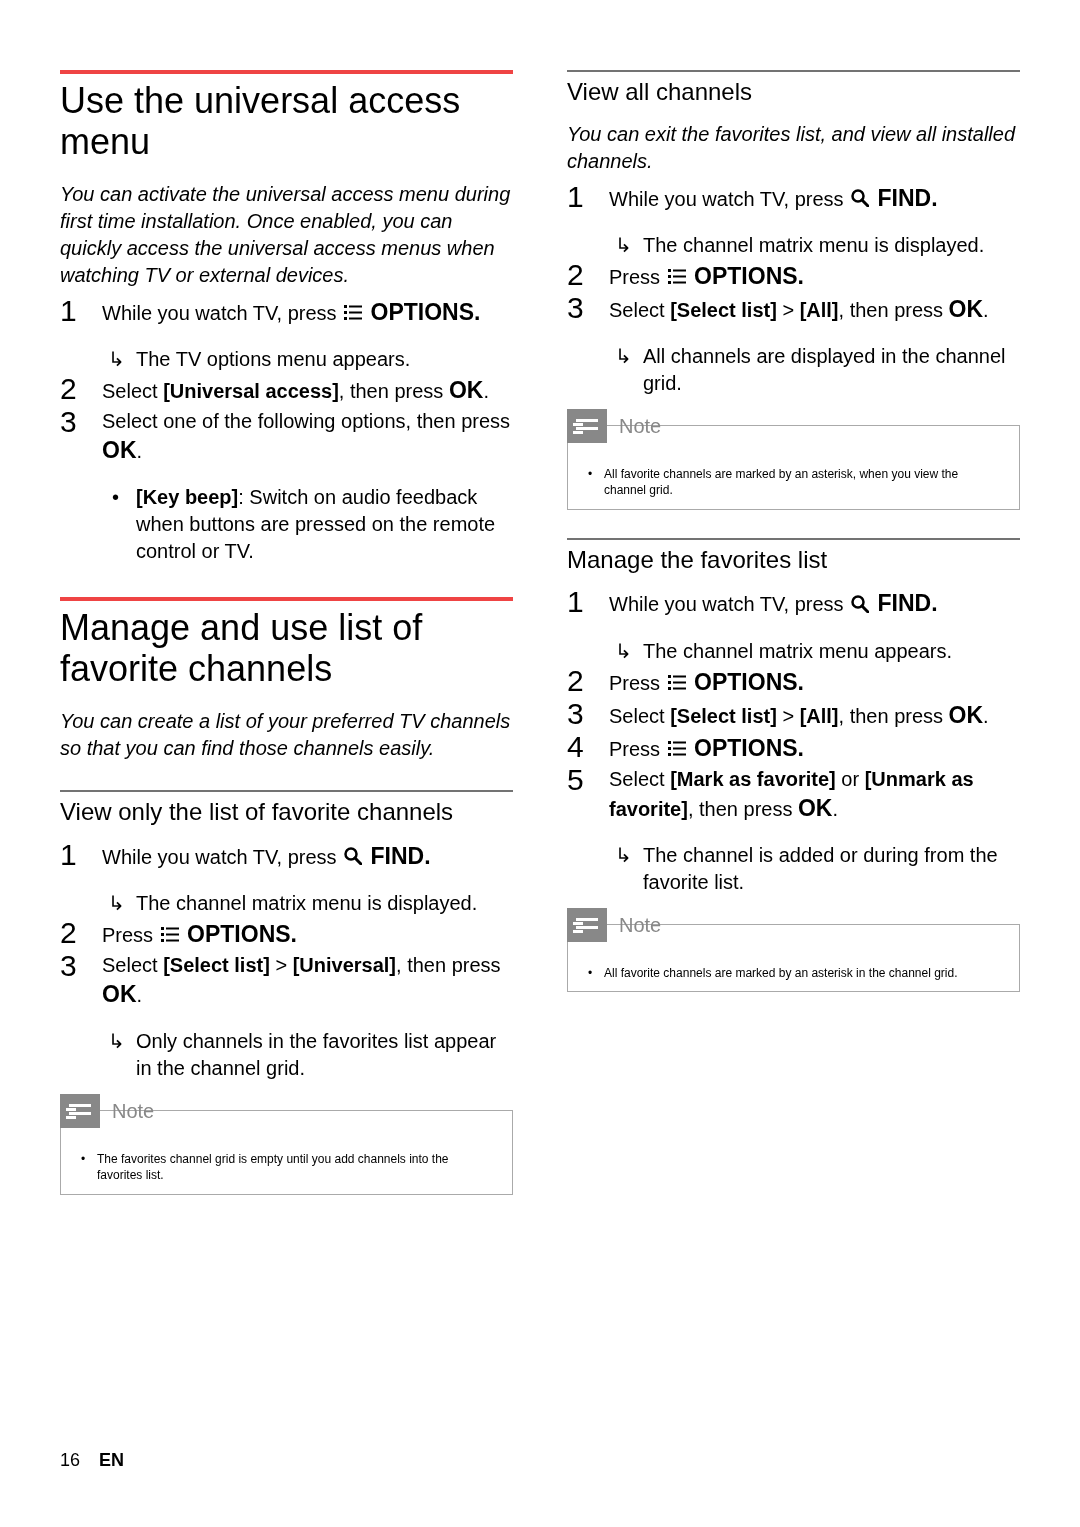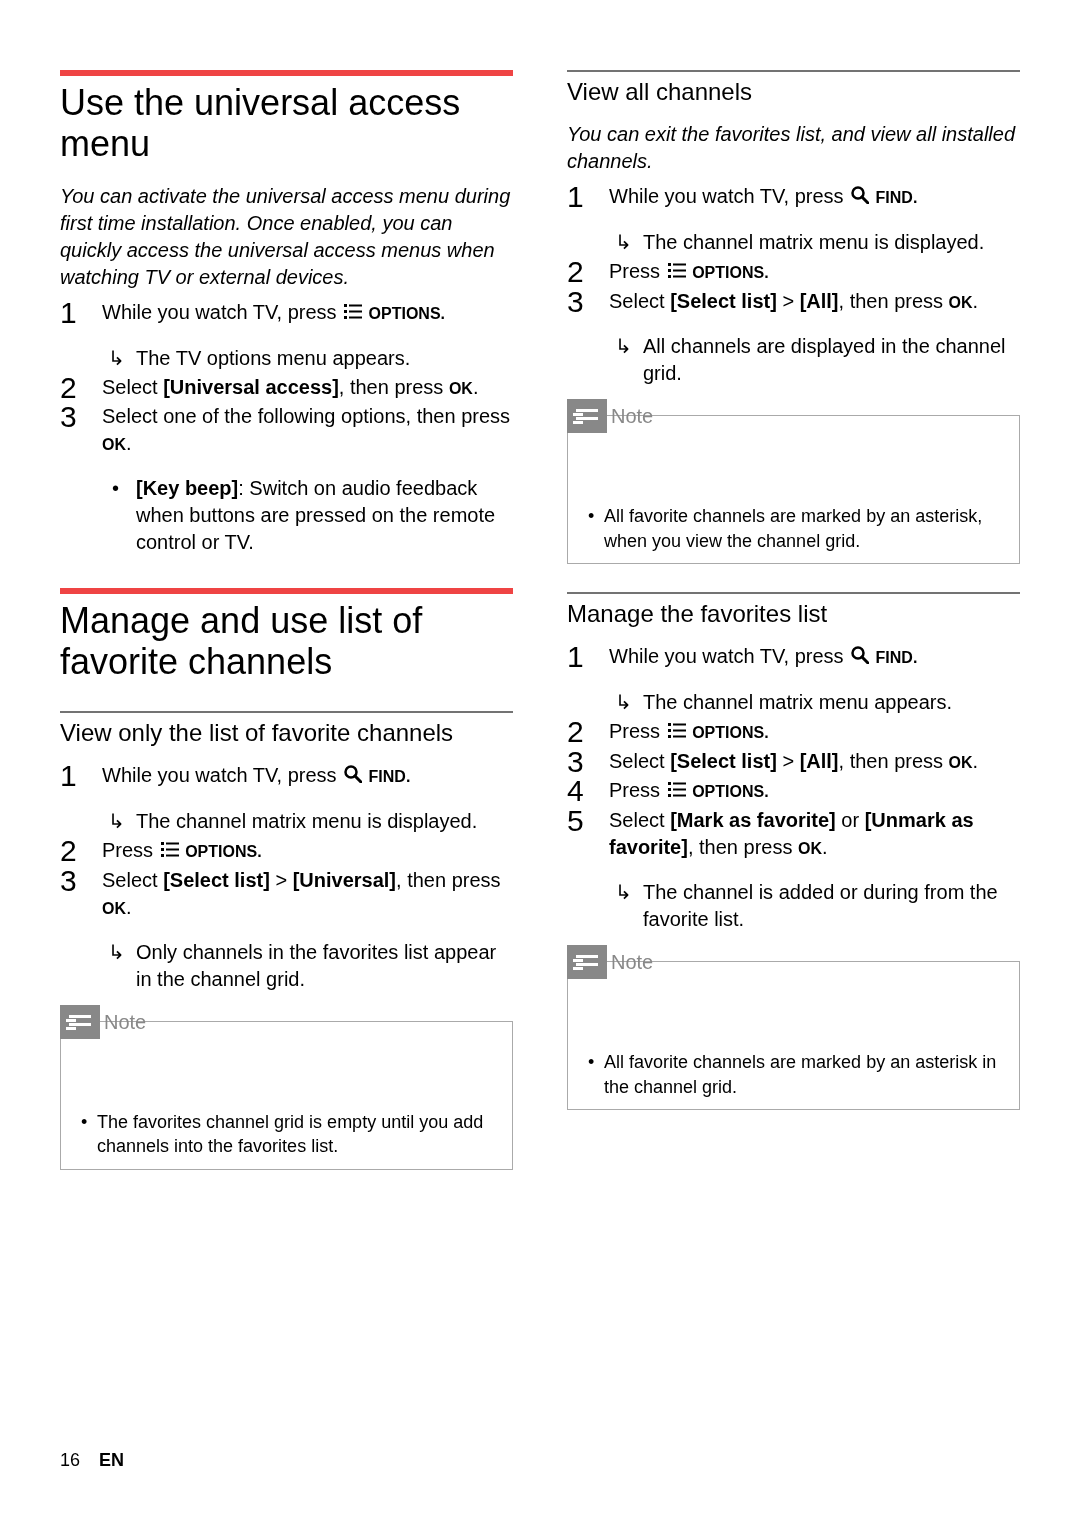--- a/index.html
+++ b/index.html
@@ -18,21 +18,21 @@
       gap: 54px;
     }
     .col {
       flex: 1;
       min-width: 0;
     }
     h1 {
       font-size: 36px;
       font-weight: 400;
       line-height: 1.15;
-      border-top: 6px solid #ef4444;
+      border-top: 4px solid #ef4444;
       padding-top: 6px;
       margin-bottom: 18px;
     }
     h2 {
       font-size: 24px;
       font-weight: 400;
       line-height: 1.2;
       border-top: 2px solid #737373;
       padding-top: 6px;
       margin-bottom: 14px;
@@ -90,58 +90,57 @@
       line-height: 1.35;
     }
     ul.sub.bullet > li::before {
       content: "•";
       position: absolute;
       left: 10px;
       top: 0;
       font-size: 20px;
     }
     .bold { font-weight: 700; }
-    .btn-label { font-family: Arial, Helvetica, sans-serif; font-weight: bold; font-size: 16px; }
+    .btn-label { font-family: Arial, Helvetica, sans-serif; font-weight: bold; font-size: 23px; }
     .icon { display: inline-block; vertical-align: middle; margin: 0 2px; }
     .note-box {
       border: 1px solid #aaa;
       margin-top: 28px;
       position: relative;
       padding: 40px 16px 10px 16px;
     }
     .note-header {
       position: absolute;
       top: -17px;
       left: -1px;
       display: flex;
       align-items: center;
-      gap: 4px;
+      gap: 12px;
     }
     .note-icon-box {
       width: 40px;
       height: 34px;
       background: #888;
       display: flex;
       align-items: center;
       justify-content: center;
     }
     .note-label {
       font-size: 20px;
       color: #888;
       font-weight: 400;
     }
     .note-box ul {
       list-style: none;
     }
     .note-box ul > li {
       position: relative;
       padding-left: 20px;
-      font-size: 18px;
-      line-height: 1.35;
-      margin-top: 48px;
+      font-size: 12px;
+      line-height: 1.35;
     }
     .note-box ul > li::before {
       content: "•";
       position: absolute;
       left: 4px;
       top: 0;
     }
     .footer {
       position: absolute;
       bottom: 56px;
@@ -200,20 +199,21 @@
         <span>Select one of the following options, then press </span><span class="btn-label">OK</span><span>.</span>
         <ul class="sub bullet">
             <li><span class="bold">[Key beep]</span><span>: Switch on audio feedback when buttons are pressed on the remote control or TV.</span></li>
           </ul>
       </li>
     </ol>
 
     <div class="spacer-lg"></div>
 
     <h1>Manage and use list of favorite channels</h1>
+    <p class="intro">You can create a list of your preferred TV channels so that you can find those channels easily.</p>
 
     <h2>View only the list of favorite channels</h2>
     <ol class="steps">
       <li>
         <span>While you watch TV, press </span><span class="icon"><svg width="18" height="18">
               <use href="#find-glyph"></use>
             </svg></span><span class="btn-label"> FIND.</span>
         <ul class="sub arrow">
             <li>The channel matrix menu is displayed.</li>
           </ul>

